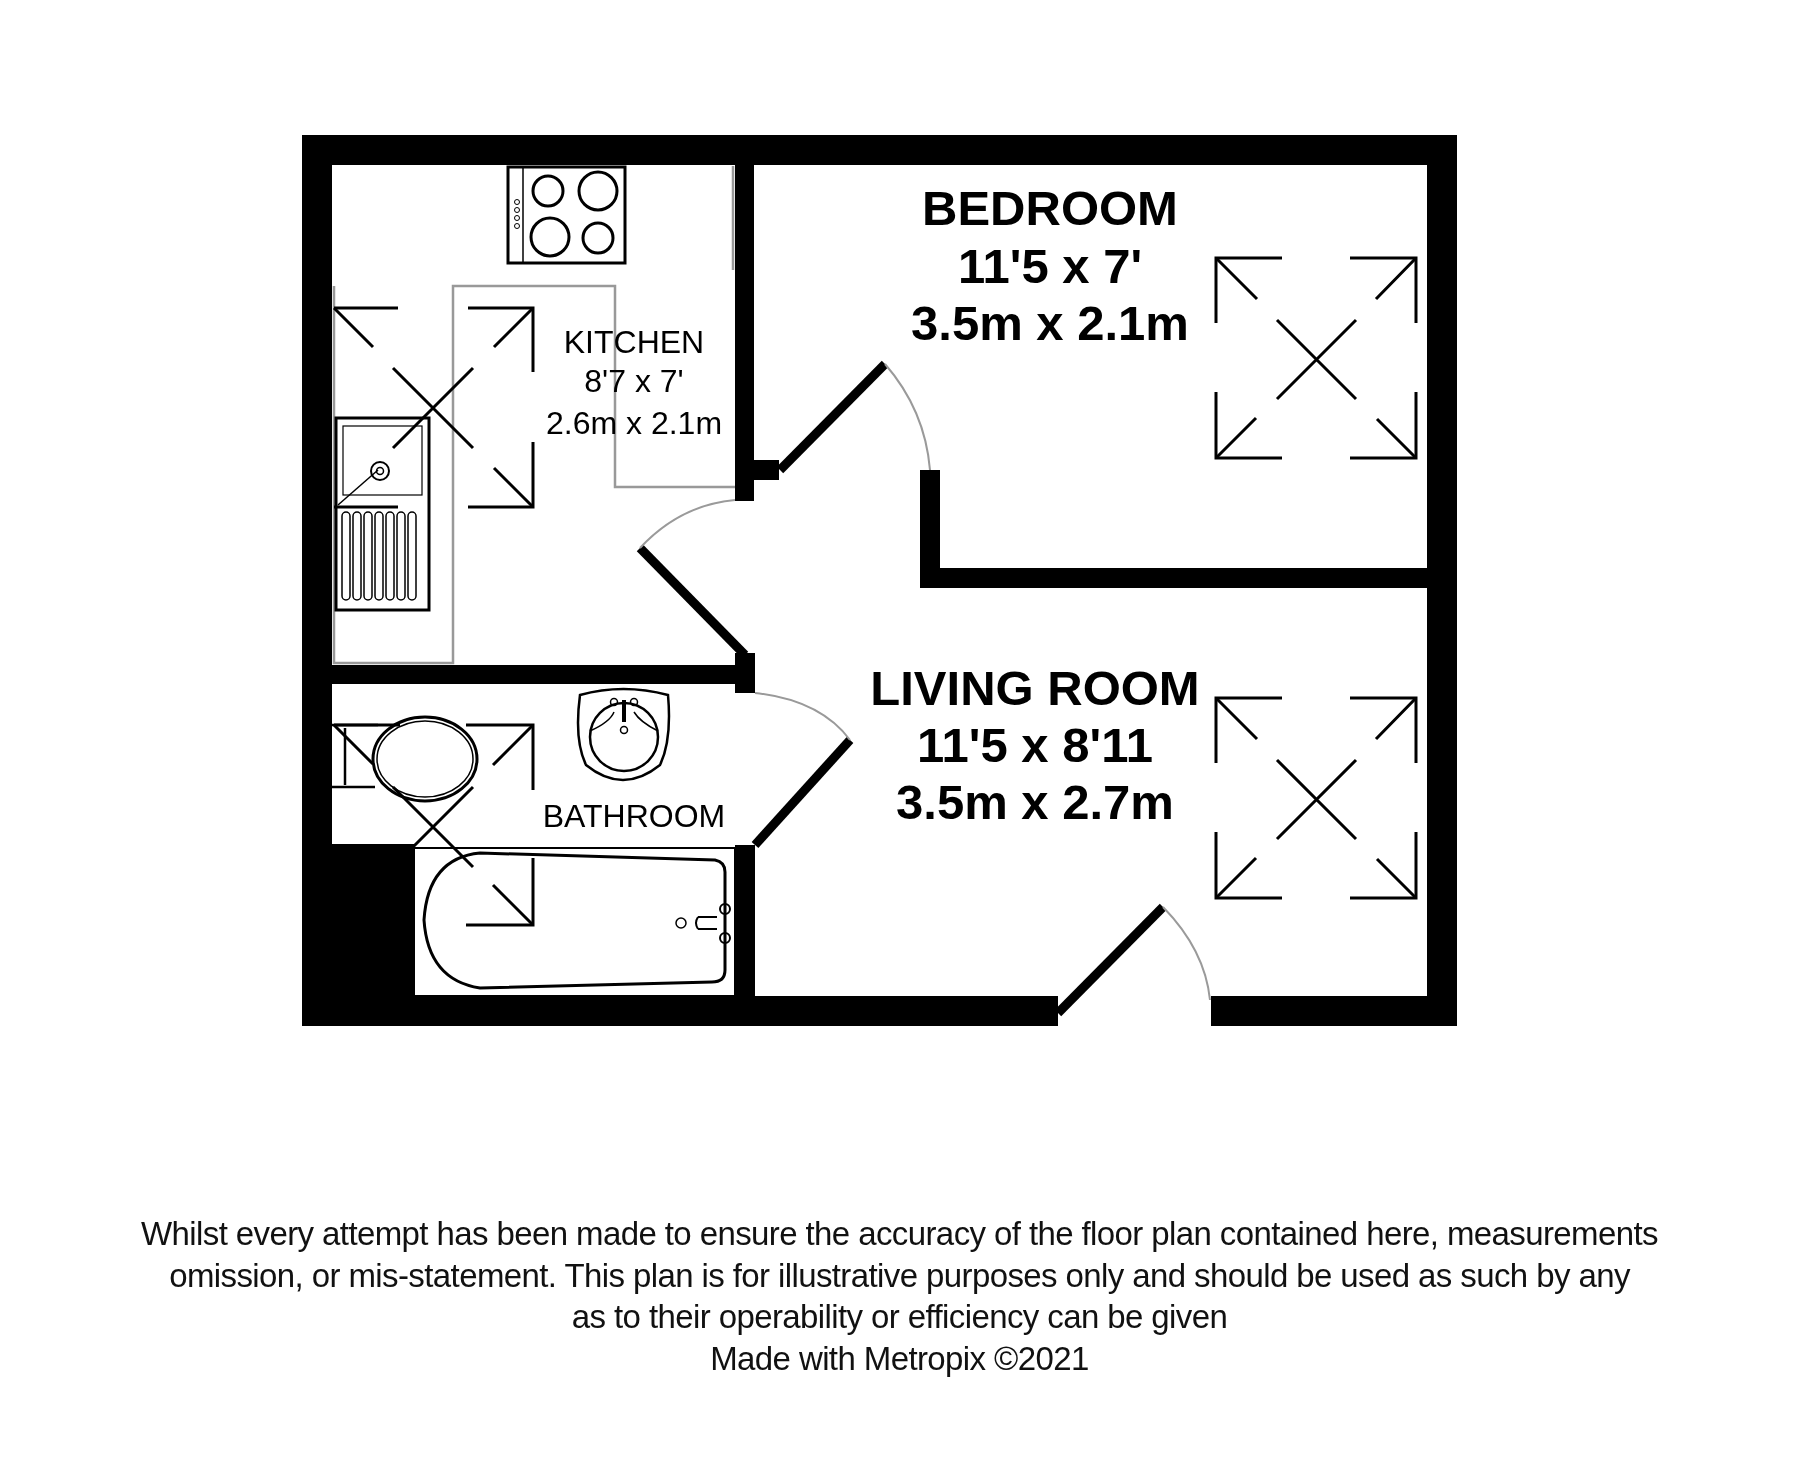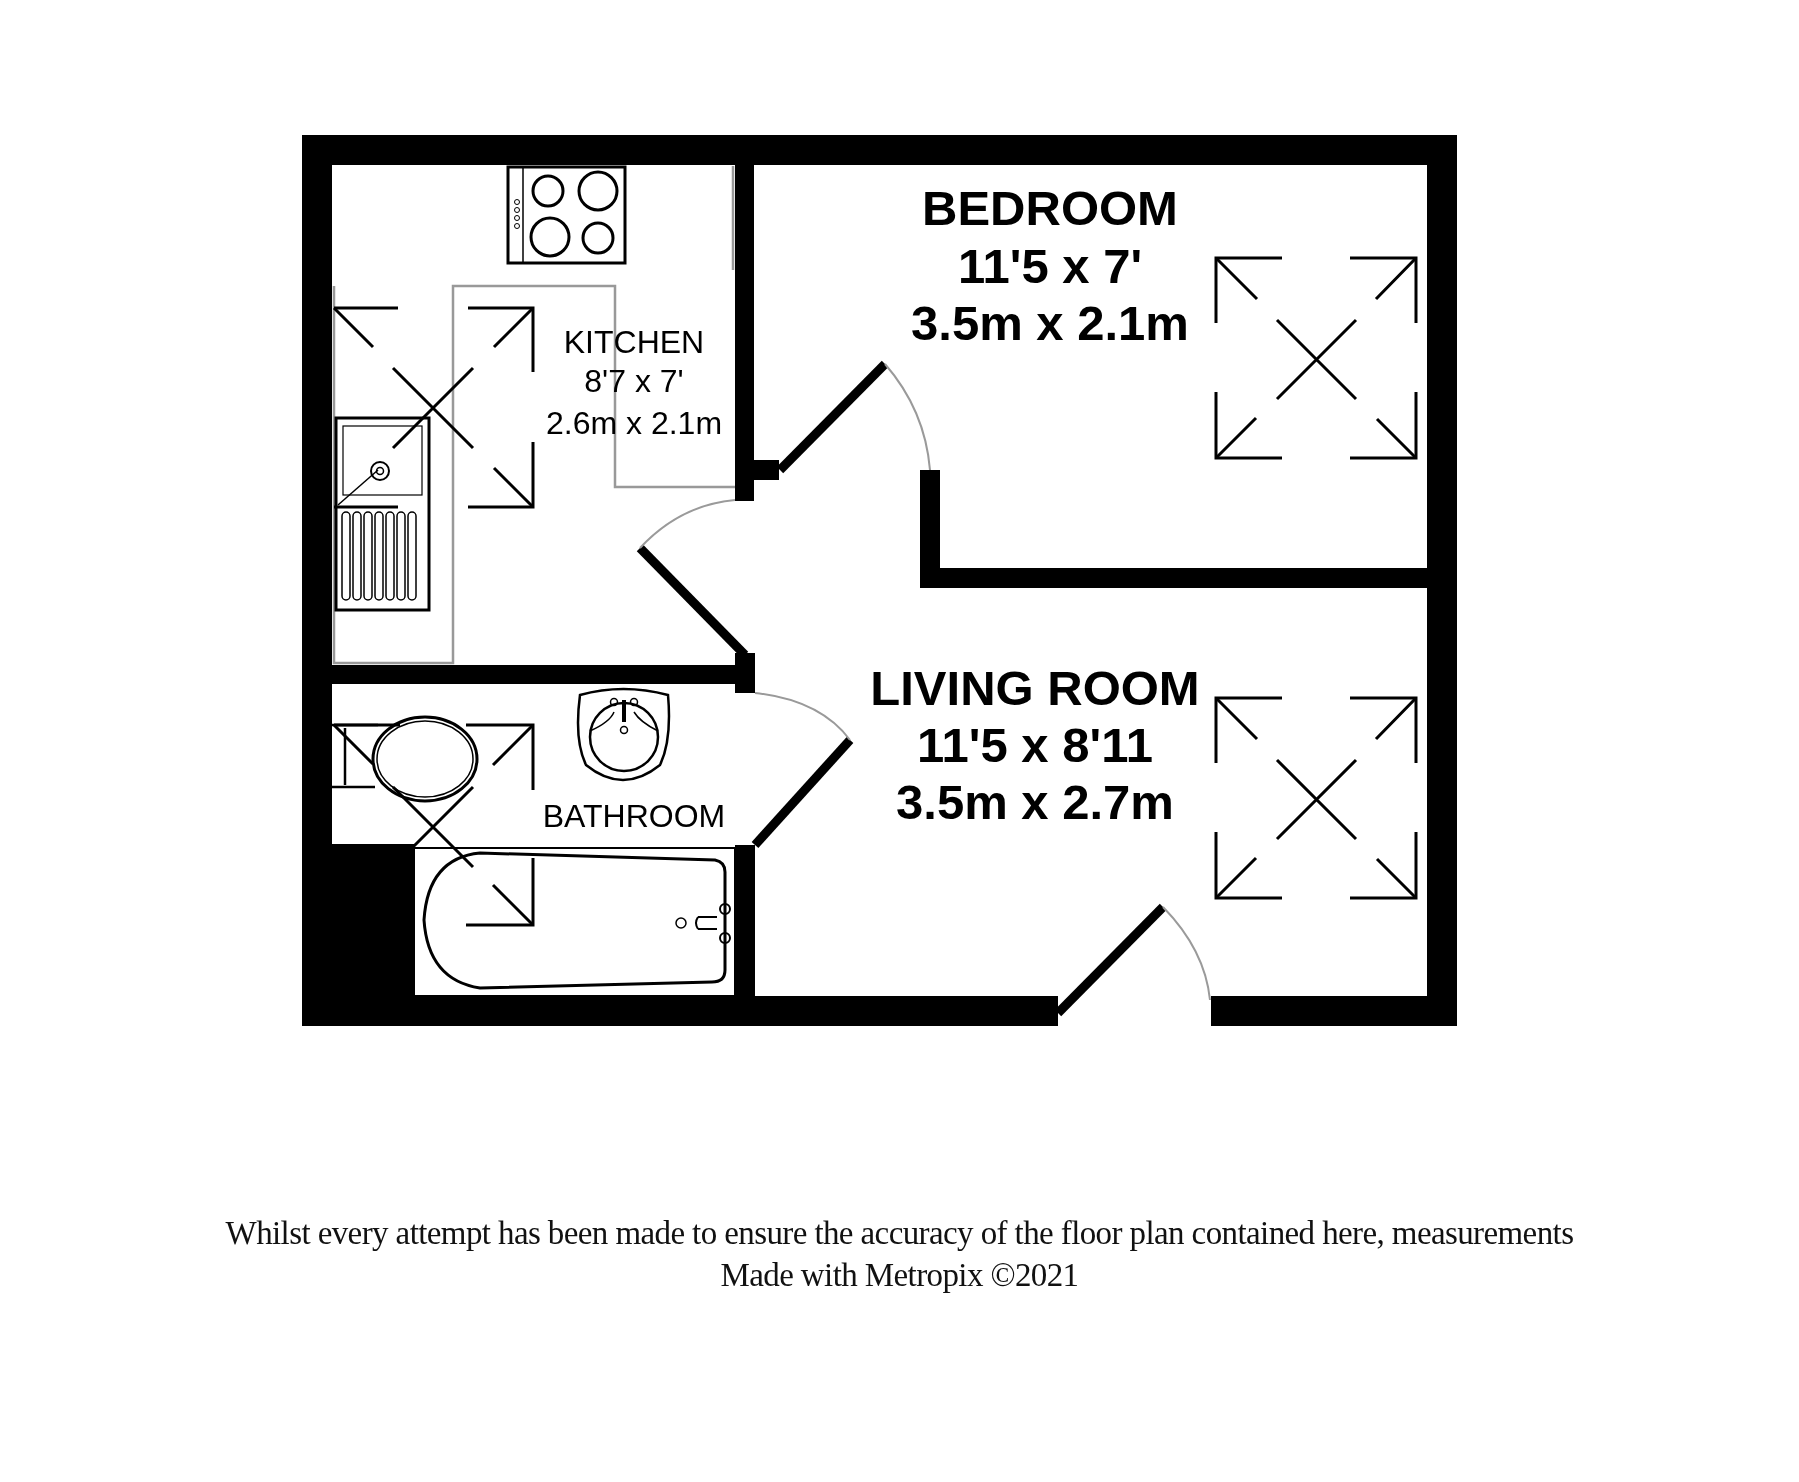--- a/index.html
+++ b/index.html
@@ -1,21 +1,21 @@
 <!DOCTYPE html>
 <html><head>
 <meta charset="utf-8">
 <style>
   html, body { margin: 0; padding: 0; background: #ffffff; }
   body { width: 1799px; height: 1482px; position: relative; overflow: hidden; font-family: "Liberation Sans", sans-serif; }
   #plan { position: absolute; left: 0; top: 0; width: 1799px; height: 1100px; }
   .room-label { font-family: "Liberation Sans", sans-serif; fill: #000; text-anchor: middle; }
   .big { font-weight: bold; font-size: 49px; }
   .small { font-size: 32px; }
-  #disclaimer { position: absolute; left: 0; top: 1213px; width: 1799px; text-align: center; font-family: Liberation Serif, serif; font-size: 33px; line-height: 41.5px; color: #111; letter-spacing: -0.6px; }
+  #disclaimer { position: absolute; left: 0; top: 1213px; width: 1799px; text-align: center; font-family: Liberation Sans, sans-serif; font-size: 33px; line-height: 41.5px; color: #111; letter-spacing: -0.6px; }
   #disclaimer div { white-space: nowrap; }
 </style>
 </head>
 <body>
 
 <svg id="plan" viewBox="0 0 1799 1100" xmlns="http://www.w3.org/2000/svg">
 
   <g fill="none" stroke="#999" stroke-width="2.5">
     <polyline points="334,286 334,663 453,663 453,286 615,286 615,487 735,487"></polyline>
     <line x1="733" y1="166" x2="733" y2="270"></line>
@@ -170,14 +170,16 @@
     <text class="room-label big" x="1035" y="705">LIVING ROOM</text>
     <text class="room-label big" x="1035" y="762">11'5 x 8'11</text>
     <text class="room-label big" x="1035" y="819">3.5m x 2.7m</text>
 
     <text class="room-label small" x="634" y="827">BATHROOM</text>
   </g>
 </svg>
 
 <div id="disclaimer">
   <div>Whilst every attempt has been made to ensure the accuracy of the floor plan contained here, measurements</div>
+  <div>omission, or mis-statement. This plan is for illustrative purposes only and should be used as such by any</div>
+  <div>as to their operability or efficiency can be given</div>
   <div>Made with Metropix ©2021</div>
 </div>
 
 </body></html>

